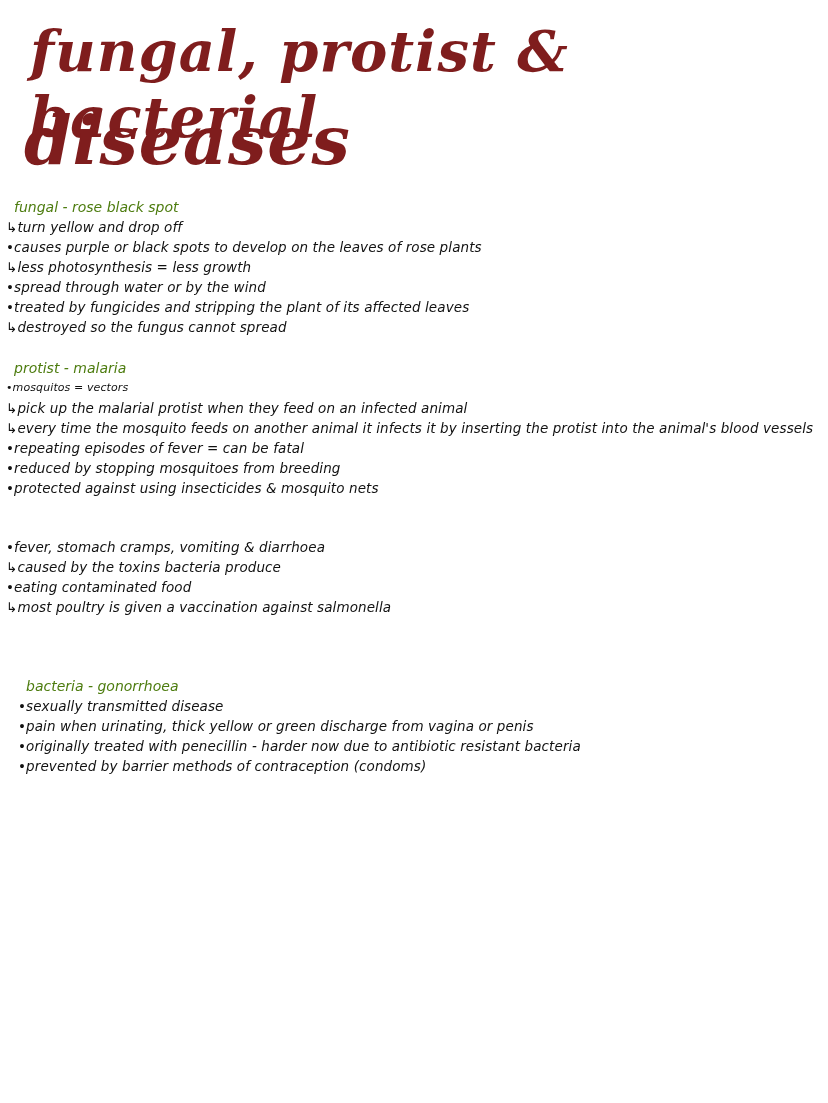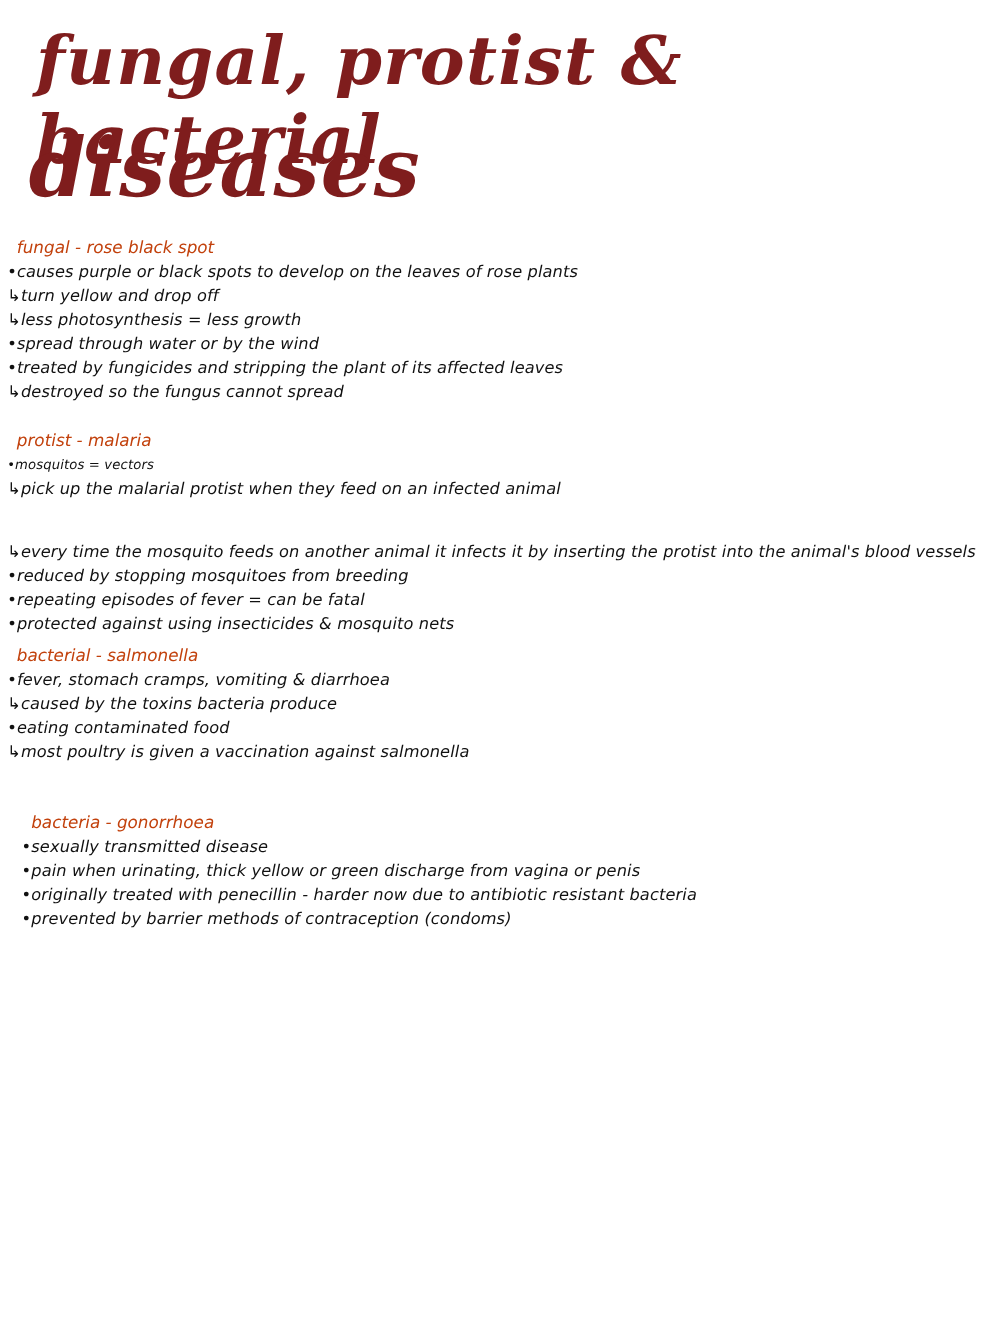--- a/index.html
+++ b/index.html
@@ -3,57 +3,56 @@
 <meta charset="utf-8">
 <style>
   html, body { margin: 0; padding: 0; background: #ffffff; }
   body { width: 828px; height: 1103px; position: relative; overflow: hidden;
          font-family: "DejaVu Sans", sans-serif; color: #111; }
   .title { position: absolute; left: 30px; color: #7f1d1d; font-family: "DejaVu Serif", serif;
            font-style: italic; font-weight: 700; letter-spacing: 1px; }
   .title.l1 { top: 18px; font-size: 56px; }
   .title.l2 { top: 100px; left: 24px; font-size: 68px; }
   .section { position: absolute; left: 0; width: 828px; }
-  .heading { color: #c2410c; font-size: 14px; font-style: italic; margin-left: 14px;
+  .heading { color: #4d7c0f; font-size: 14px; font-style: italic; margin-left: 14px;
              height: 20px; line-height: 20px; }
   .line { font-size: 13.5px; line-height: 20px; height: 20px; white-space: nowrap;
           padding-left: 6px; font-style: italic; letter-spacing: 0.1px; }
   .line.small { font-size: 11px; }
-  .line.wrap { white-space: normal; height: auto; width: 810px; margin-top: 32px; }
+  .line.wrap { white-space: normal; height: auto; width: 810px; }
   .bullet::before { content: "\2022 "; }
   .arrow::before { content: "\21B3 "; }
 </style>
 </head>
 <body>
 
 <div class="title l1">fungal, protist &amp; bacterial</div>
 <div class="title l2">diseases</div>
 
 <div class="section" style="top:197px;">
   <div class="heading">fungal - rose black spot</div>
+  <div class="line arrow">turn yellow and drop off</div>
   <div class="line bullet">causes purple or black spots to develop on the leaves of rose plants</div>
-  <div class="line arrow">turn yellow and drop off</div>
   <div class="line arrow">less photosynthesis = less growth</div>
   <div class="line bullet">spread through water or by the wind</div>
   <div class="line bullet">treated by fungicides and stripping the plant of its affected leaves</div>
   <div class="line arrow">destroyed so the fungus cannot spread</div>
 </div>
 
 <div class="section" style="top:358px;">
   <div class="heading">protist - malaria</div>
   <div class="line small bullet">mosquitos = vectors</div>
   <div class="line arrow">pick up the malarial protist when they feed on an infected animal</div>
   <div class="line wrap arrow">every time the mosquito feeds on another animal it infects it by inserting the protist into the animal's blood vessels</div>
+  <div class="line bullet">repeating episodes of fever = can be fatal</div>
   <div class="line bullet">reduced by stopping mosquitoes from breeding</div>
-  <div class="line bullet">repeating episodes of fever = can be fatal</div>
   <div class="line bullet">protected against using insecticides &amp; mosquito nets</div>
 </div>
 
 <div class="section" style="top:537px;">
-  <div class="heading">bacterial - salmonella</div>
   <div class="line bullet">fever, stomach cramps, vomiting &amp; diarrhoea</div>
   <div class="line arrow">caused by the toxins bacteria produce</div>
   <div class="line bullet">eating contaminated food</div>
   <div class="line arrow">most poultry is given a vaccination against salmonella</div>
 </div>
 
 <div class="section" style="top:676px;padding-left:12px;">
   <div class="heading">bacteria - gonorrhoea</div>
   <div class="line bullet">sexually transmitted disease</div>
   <div class="line bullet">pain when urinating, thick yellow or green discharge from vagina or penis</div>

